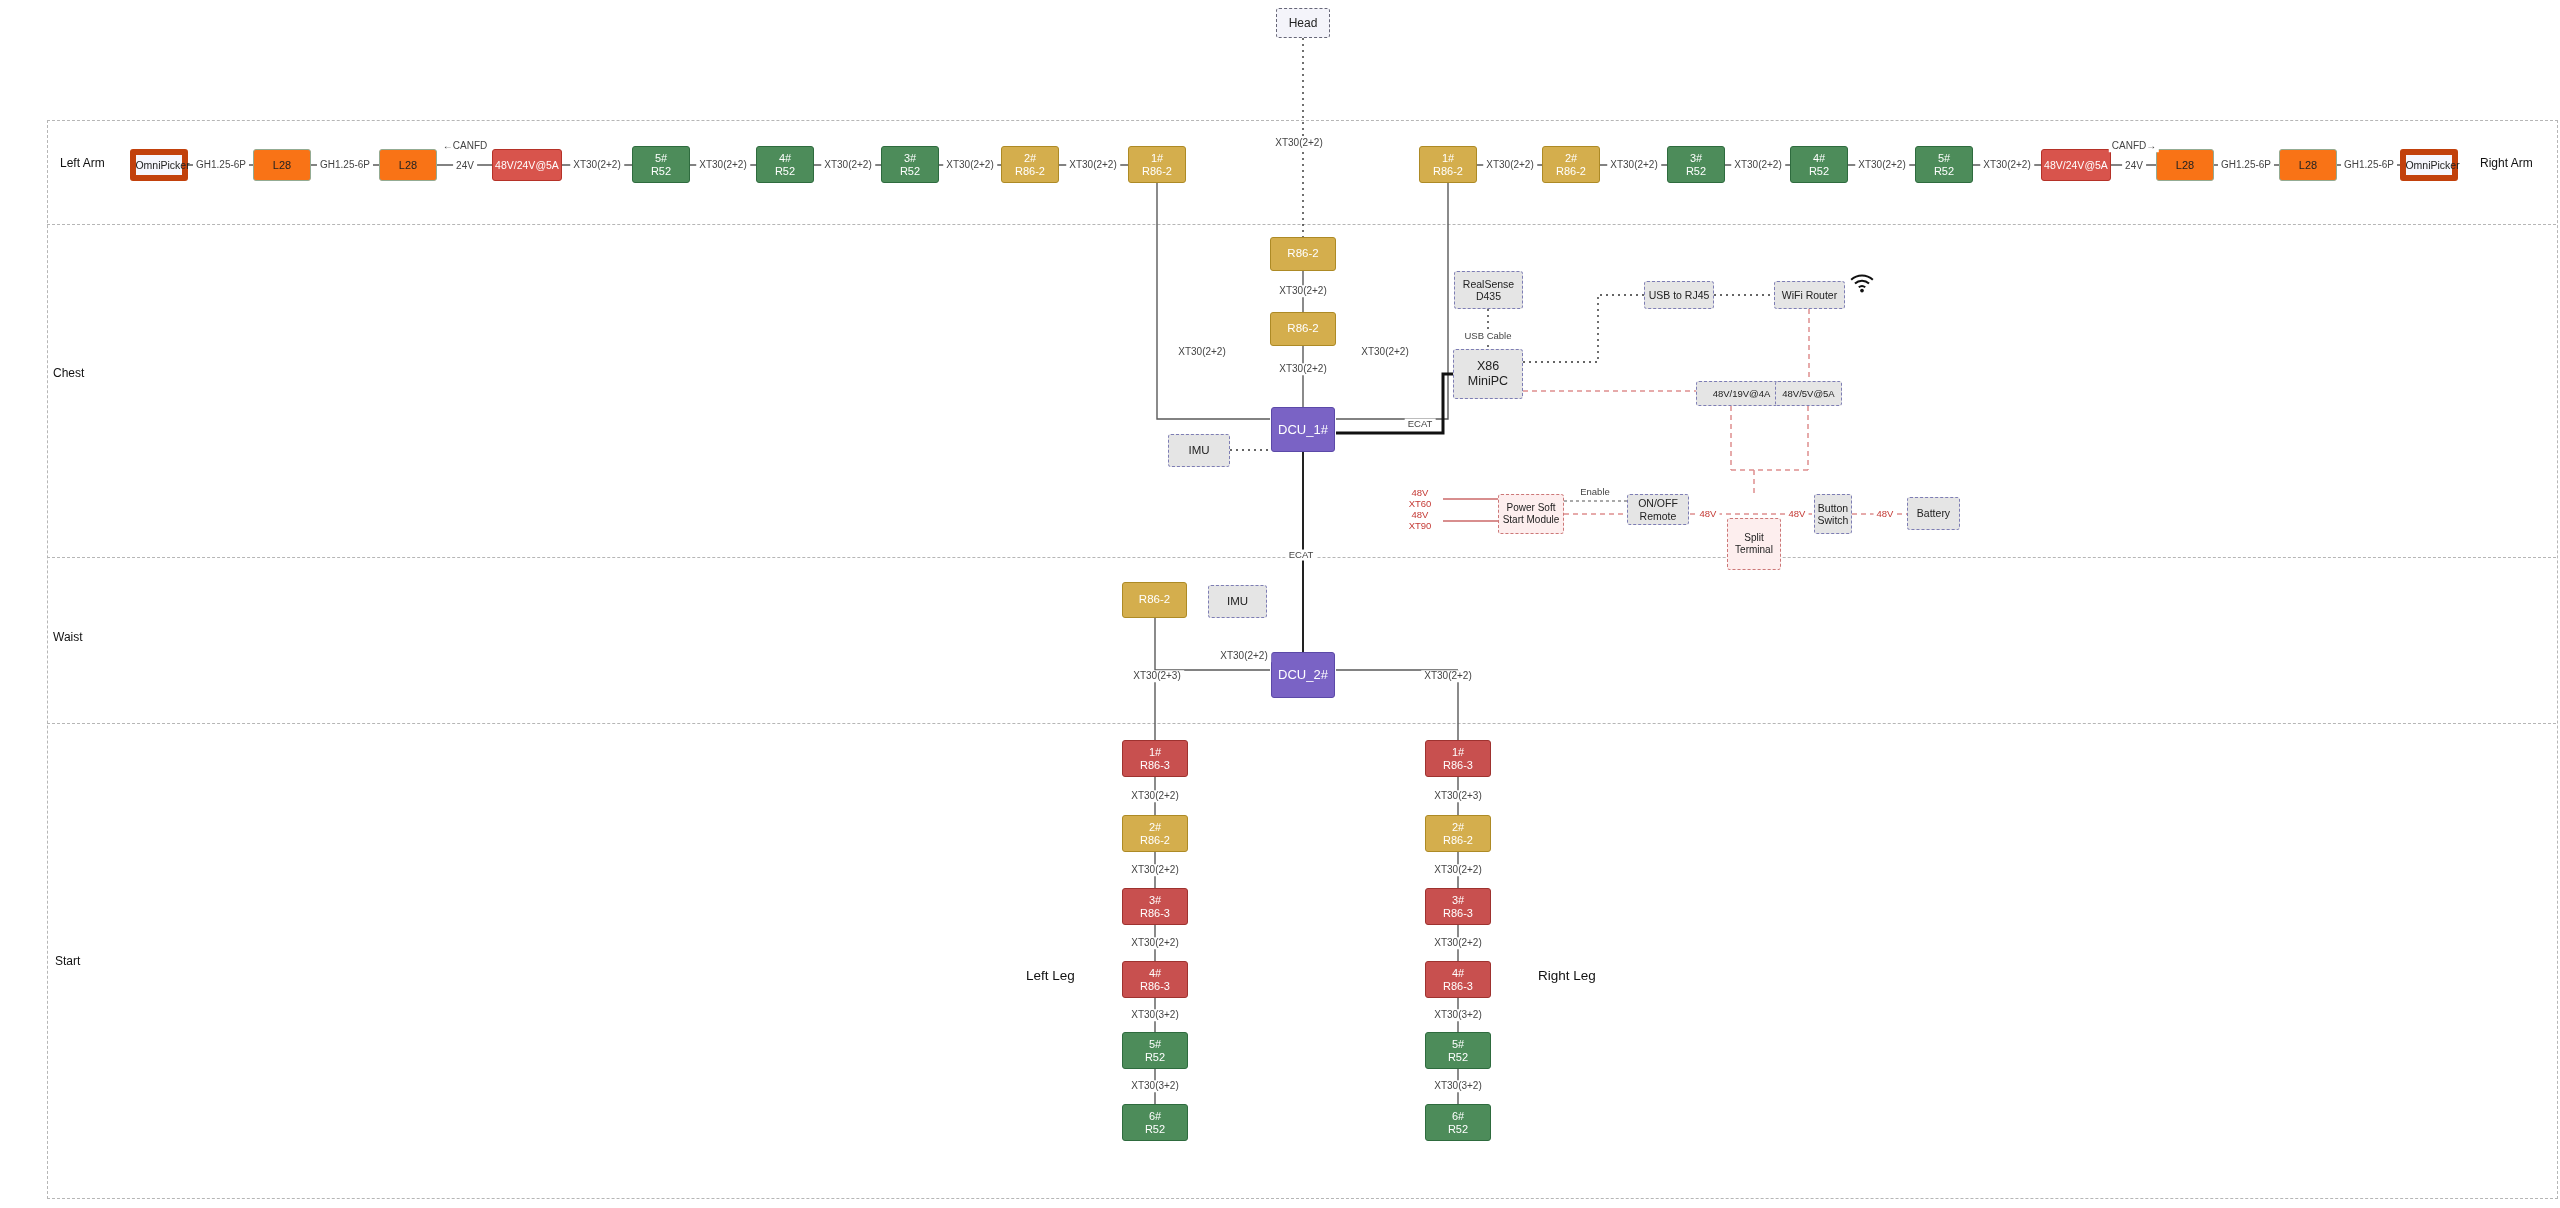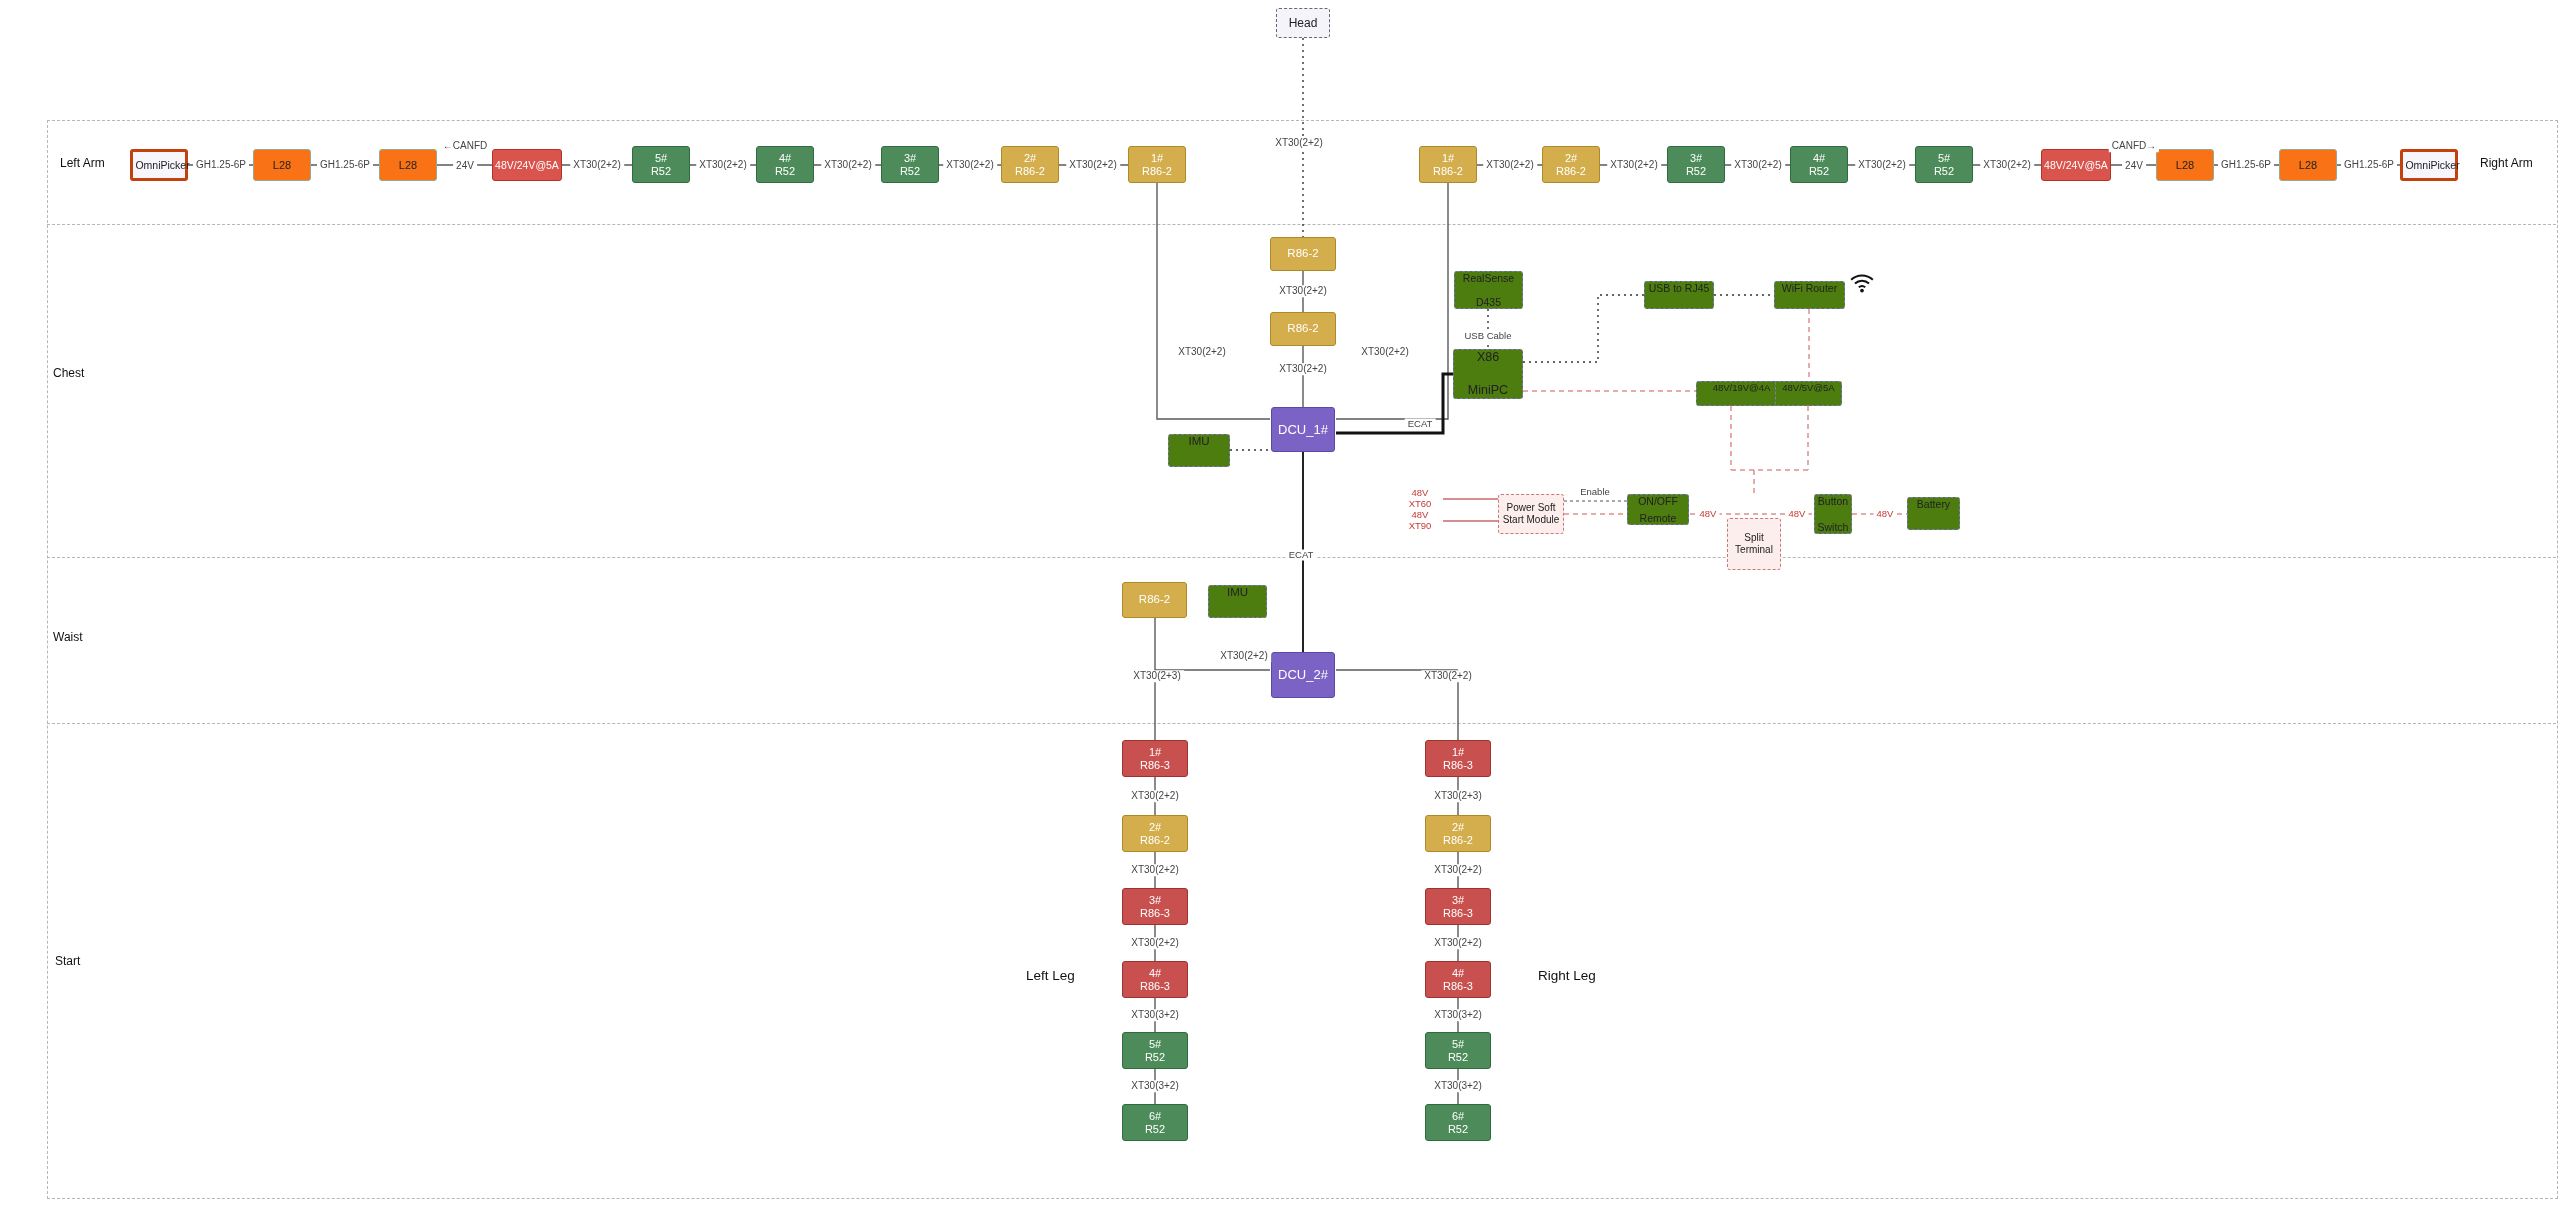--- a/index.html
+++ b/index.html
@@ -8,22 +8,22 @@
   .frame{position:absolute;border:1px dashed #b6b6b6;z-index:0;}
   .hdiv{position:absolute;border-top:1px dashed #b6b6b6;height:0;z-index:0;}
   .box{position:absolute;box-sizing:border-box;display:flex;flex-direction:column;align-items:center;justify-content:center;
        text-align:center;border-radius:3px;line-height:1.18;z-index:4;}
   .b-green{background:#4d8c5a;border:1px solid #2e6b3e;color:#fff;font-size:11px;}
   .b-gold{background:#d4ae4d;border:1px solid #ad8a25;color:#fff;font-size:11px;}
   .b-red{background:#c8504f;border:1px solid #9e322f;color:#fff;font-size:11px;}
   .b-conv{background:#d8544c;border:1px solid #b53228;color:#fff;font-size:10.5px;}
   .b-purple{background:#7a63c5;border:1px solid #5b49a8;color:#fff;font-size:13px;}
   .b-pale{background:#f97316;border:1px solid #93ab93;color:#222;font-size:11px;}
-  .b-plain{background:#f6f6fc;border:3px solid #c2410c;color:#222;font-size:10.5px;padding-left:7px;}
-  .b-dash{background:#4d7c0f;border:1px dashed #7d7db4;color:#222;font-size:10.5px;justify-content:space-between;}
+  .b-plain{background:#f6f6fc;border:6px solid #c2410c;color:#222;font-size:10.5px;padding-left:7px;}
+  .b-dash{background:#e5e5e5;border:1px dashed #7d7db4;color:#222;font-size:10.5px;}
   .b-dashpink{background:#fdeeee;border:1px dashed #c77;color:#222;font-size:10px;}
   .b-head{background:#f4f4fa;border:1px dashed #667;color:#222;font-size:12px;}
   .f95{font-size:9.5px;} .f125{font-size:12.5px;} .f115{font-size:11.5px;}
   .lbl{position:absolute;transform:translate(-50%,-50%);background:#fff;padding:0 3px;font-size:10px;color:#444;
        white-space:nowrap;z-index:5;line-height:1.15;text-align:center;}
   .lbl.redt{color:#c43a35;font-size:9.5px;}
   .sec{position:absolute;font-size:12px;color:#111;z-index:5;white-space:nowrap;}
   .leglbl{position:absolute;font-size:13.5px;color:#111;z-index:5;white-space:nowrap;}
   .wifi{position:absolute;z-index:5;}
 </style>

